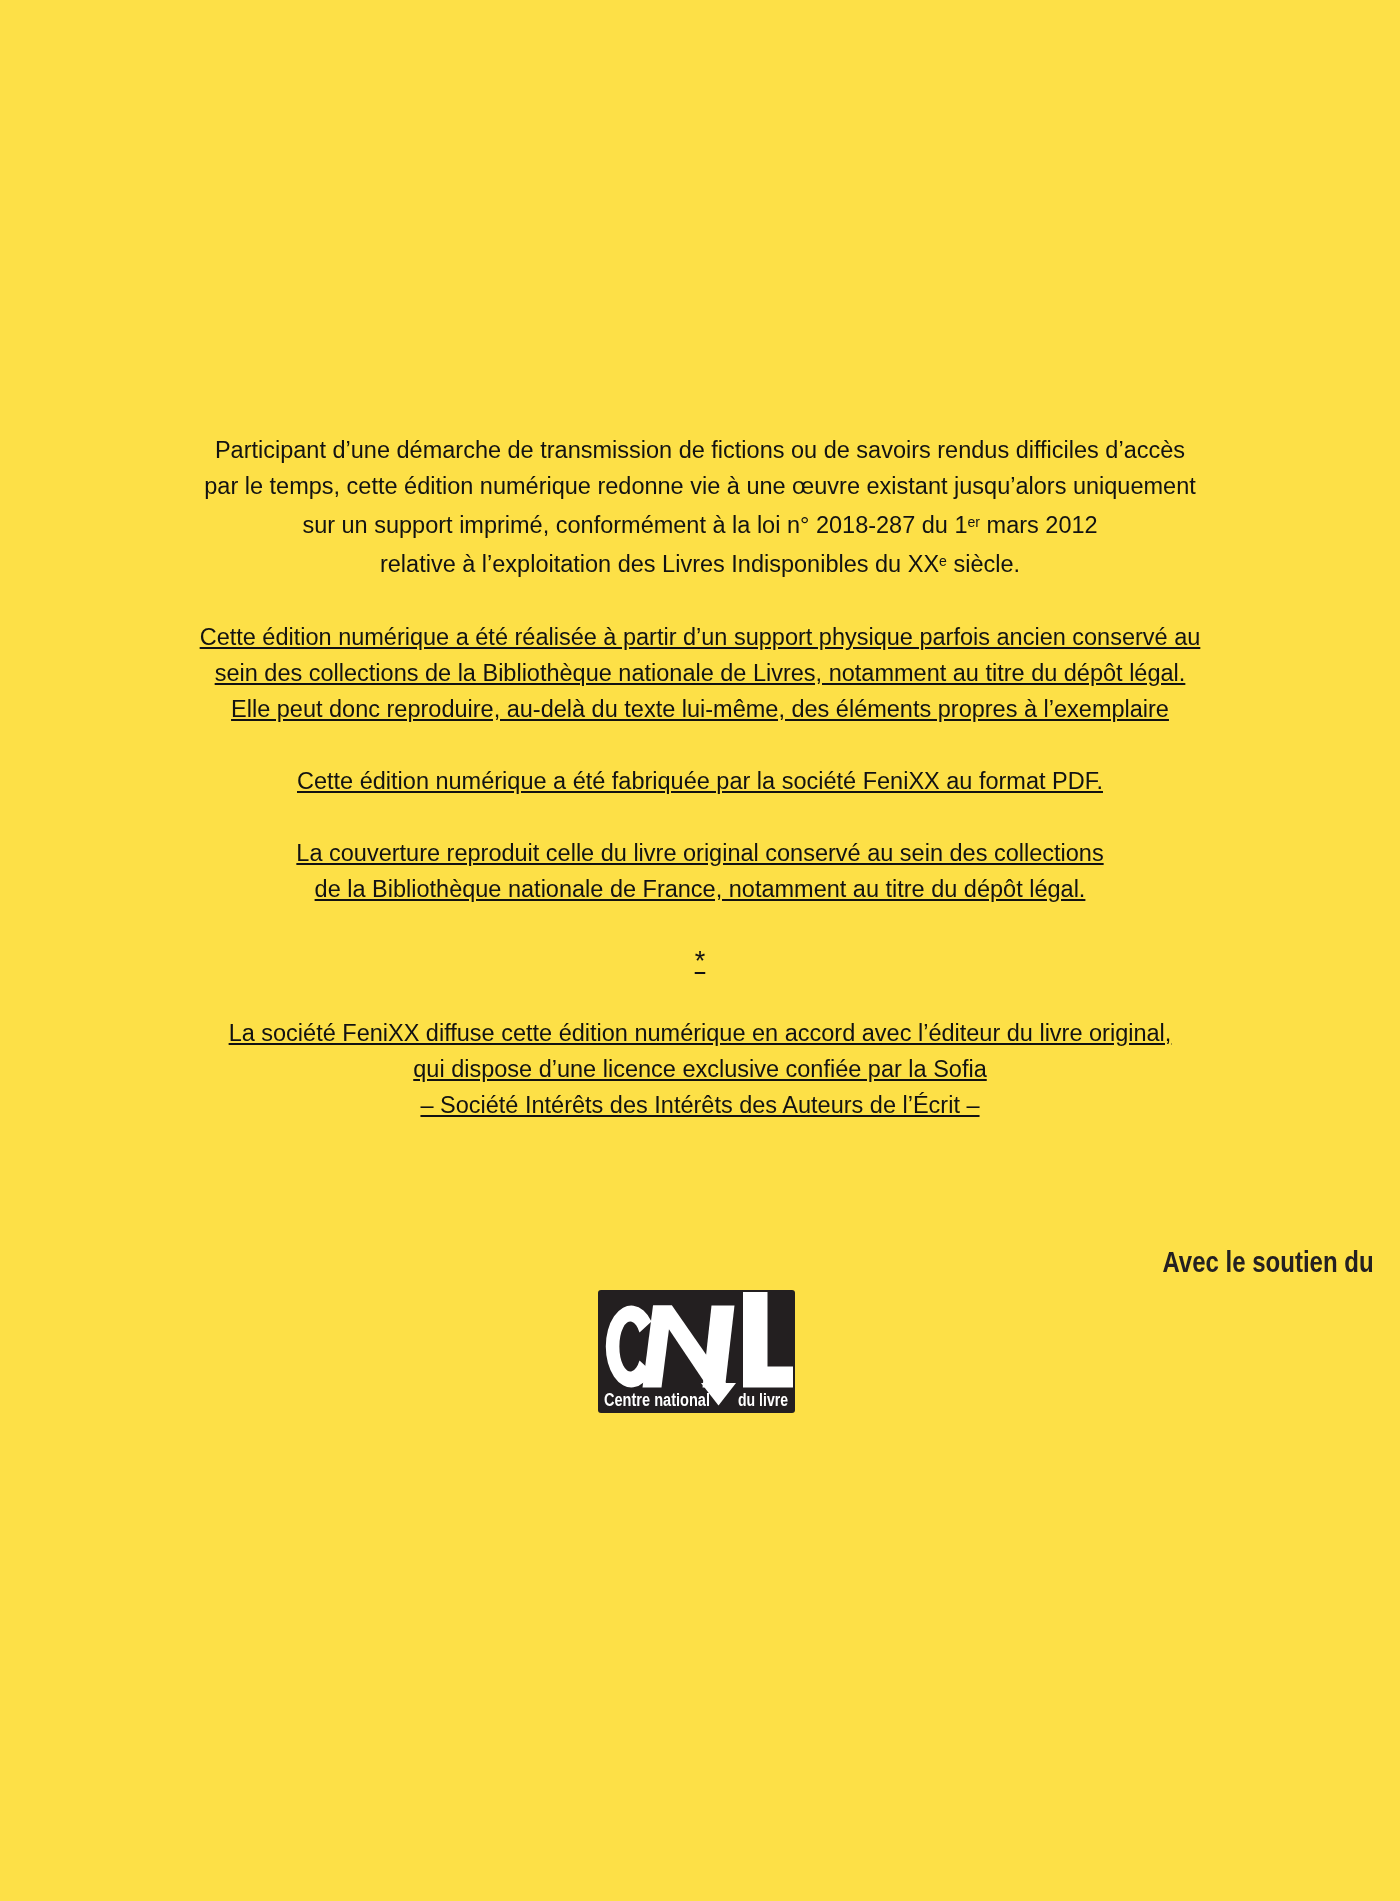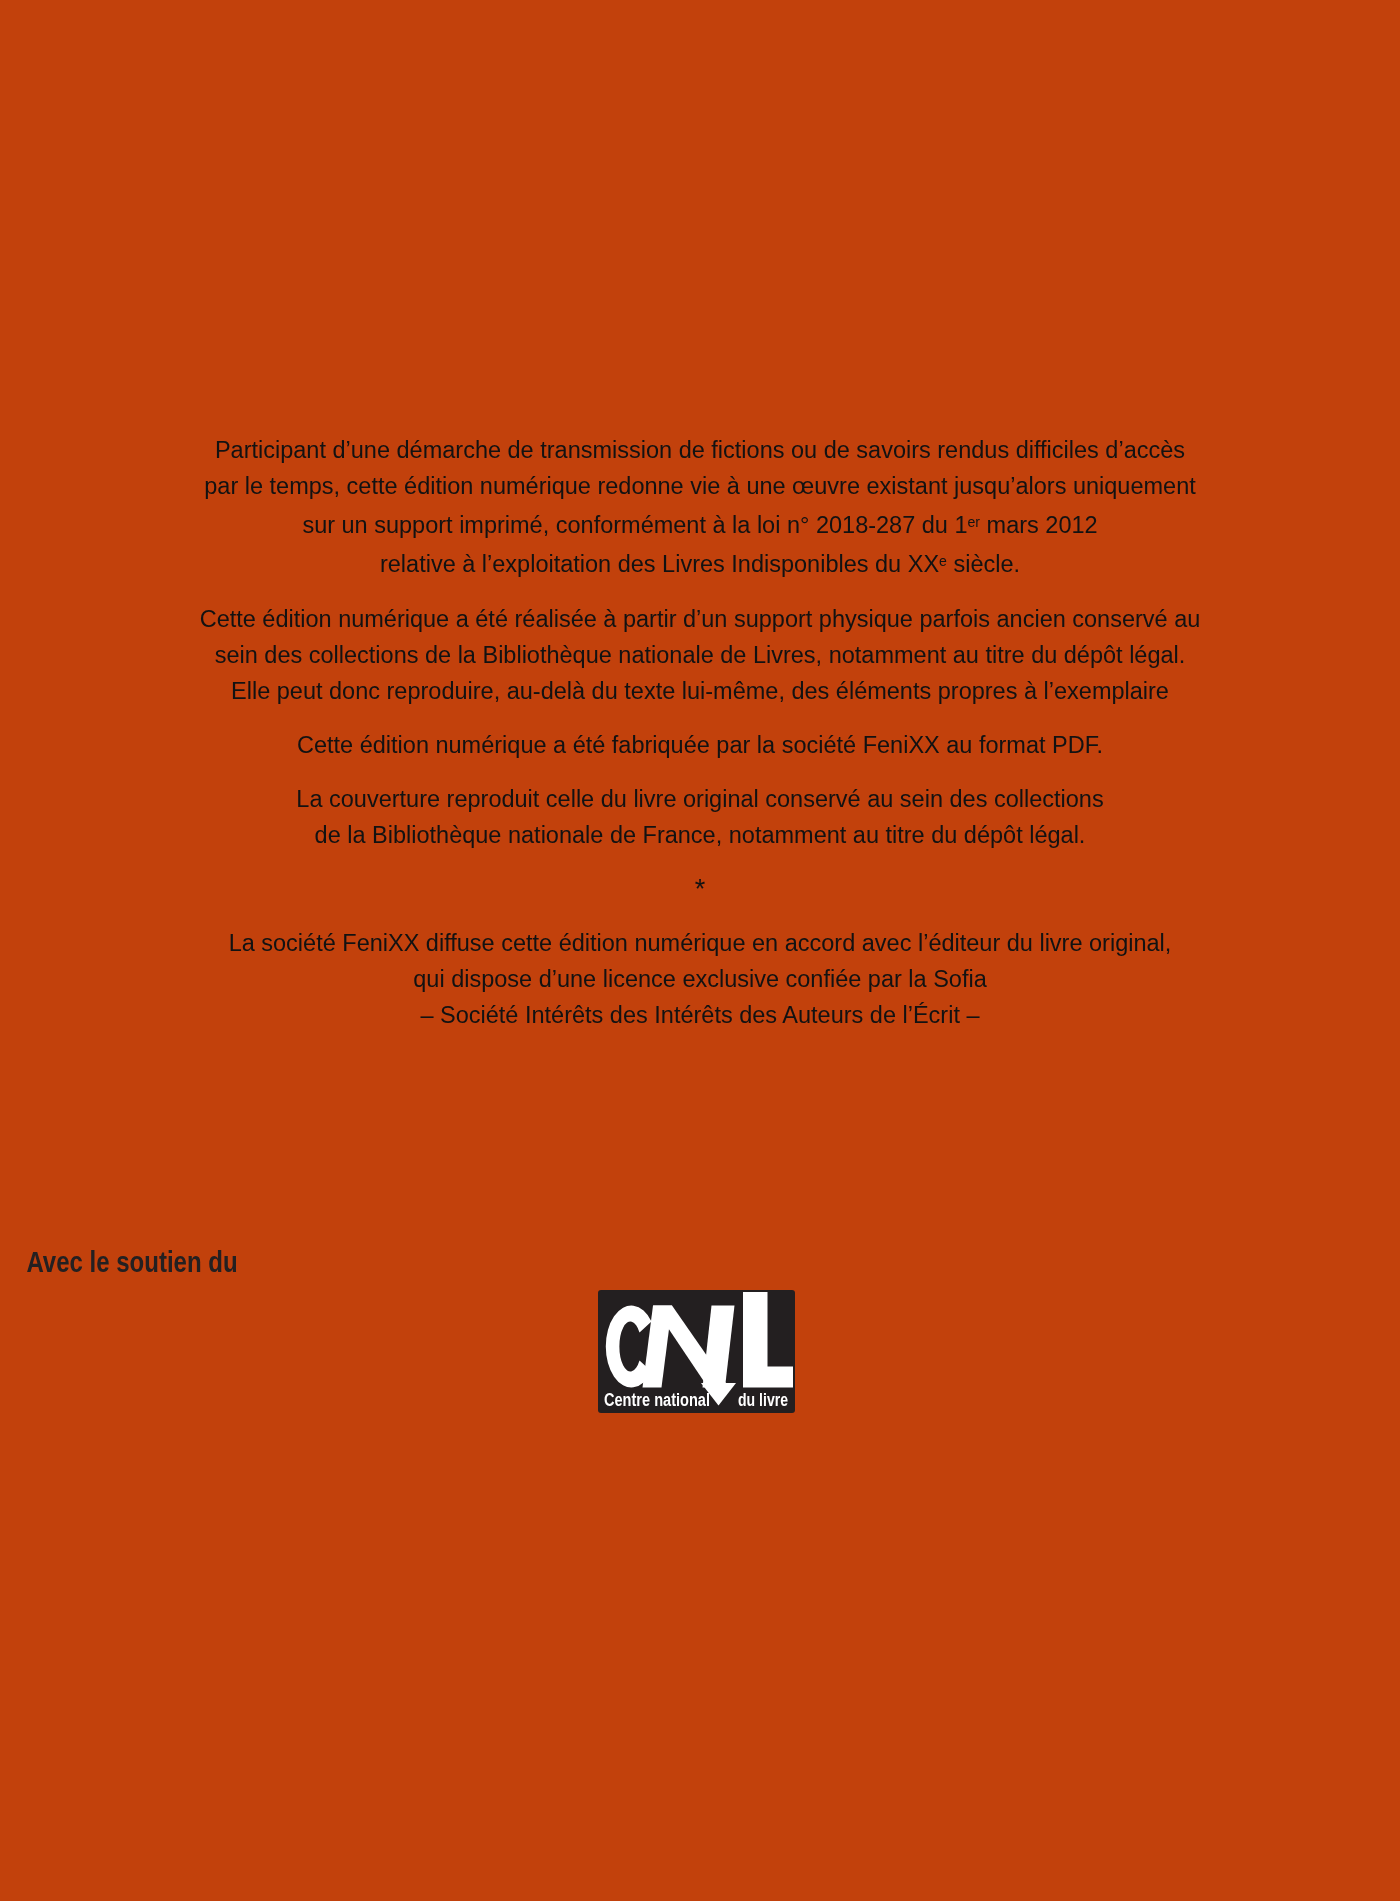--- a/index.html
+++ b/index.html
@@ -10,46 +10,46 @@
   body {
     width: 1400px;
     height: 1901px;
     position: relative;
     overflow: hidden;
     font-family: "Liberation Sans", sans-serif;
   }
   .page {
     position: absolute;
     inset: 0;
-    background: #c2410c;
+    background: #fde047;
   }
   .text-block {
     position: absolute;
     top: 432px;
     left: 65px;
     width: 1270px;
     text-align: center;
     font-size: 23.5px;
     line-height: 36px;
     color: #121212;
   }
   .para { margin: 0; }
-  .para + .para { margin-top: 18px; }
+  .para + .para { margin-top: 36px; text-decoration: underline; }
   .line { white-space: nowrap; }
   .sup {
     font-size: 0.6em;
     vertical-align: 0.45em;
   }
   .separator { font-size: 27px; }
   .support {
     position: absolute;
     top: 1245px;
     left: 0;
     width: 1400px;
-    text-align: left;
+    text-align: right;
     color: #242021;
   }
   .support-text {
     display: inline-block;
     font-size: 30px;
     font-weight: 600;
     transform: scaleX(0.8);
     transform-origin: 50% 50%;
     white-space: nowrap;
   }

